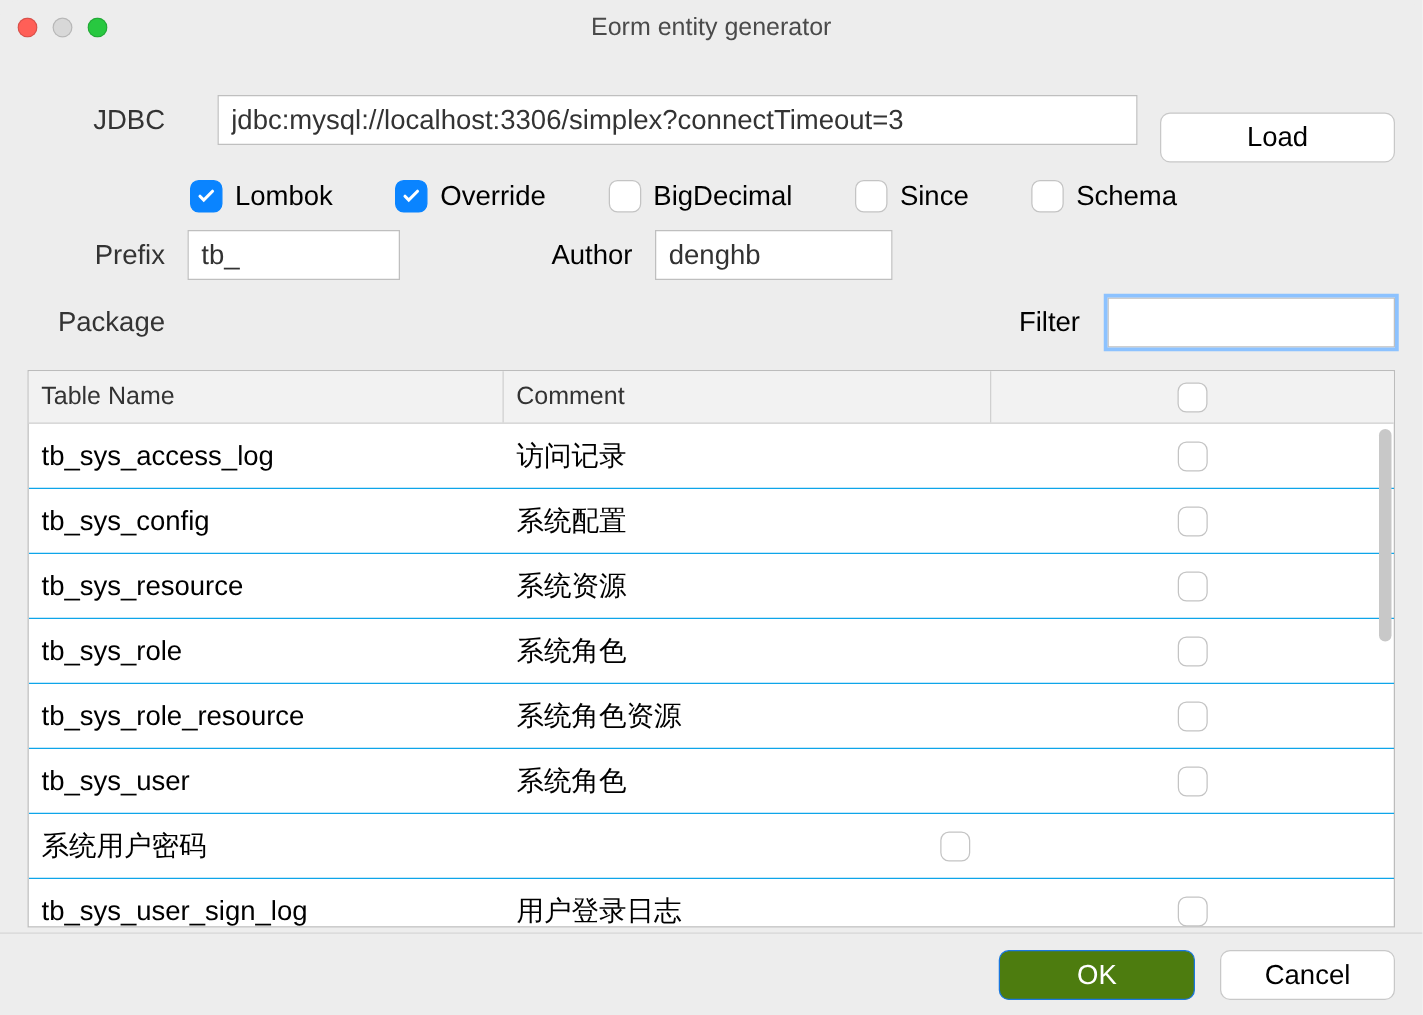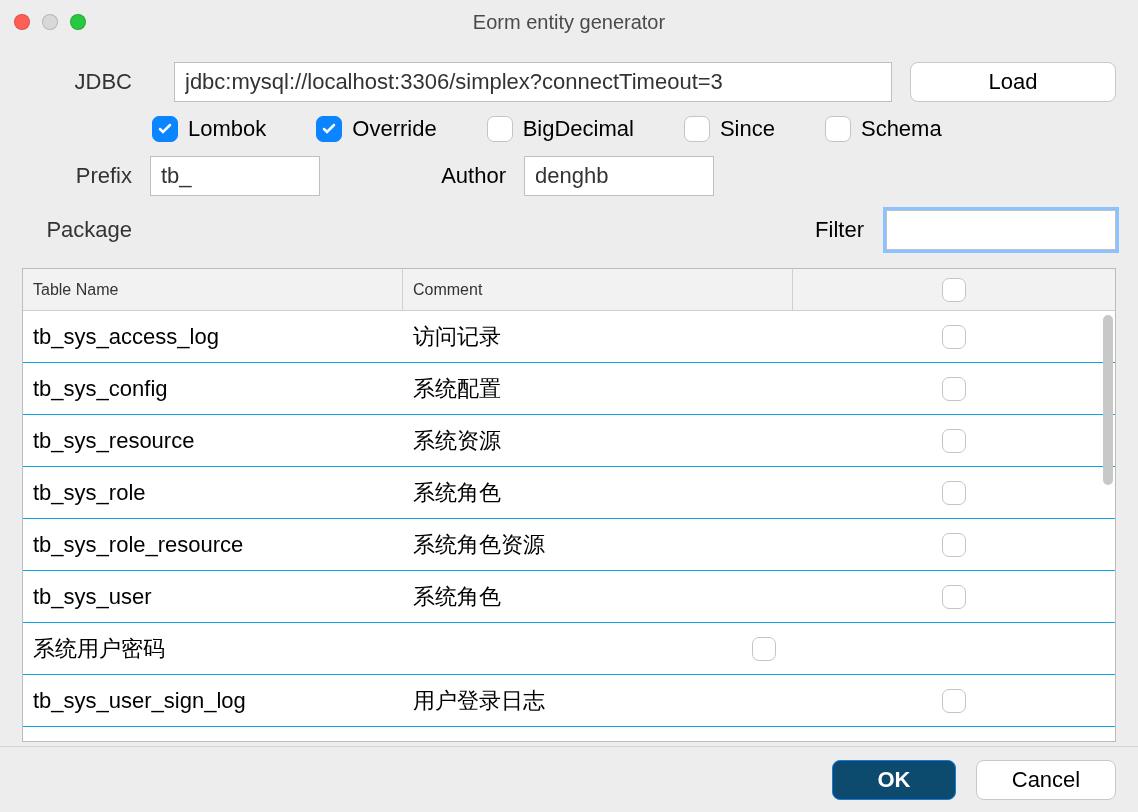--- a/index.html
+++ b/index.html
@@ -18,22 +18,22 @@
   input.text {
     font-size: 22px; color: #333;
     background: #fff; border: 1px solid #bfbfbf;
     height: 40px; padding: 0 10px; border-radius: 0;
   }
   .jdbc-input { flex: 1; margin-left: 24px; }
   .btn {
     font-size: 22px; background: #fff; border: 1px solid #c8c8c8;
     height: 40px; border-radius: 8px; padding: 0 20px; cursor: pointer;
   }
-  .btn-load { width: 206px; }
-  .btn-primary { background: #0c4a6e; color: #fff; border: 1px solid #1977e0; width:124px;font-weight:bold;}
+  .btn-load { width: 188px; margin-top: 28px; }
+  .btn-primary { background: #4d7c0f; color: #fff; border: 1px solid #1977e0; width:157px;}
   .btn-default { width:140px; }
   .checks { display: flex; gap: 50px; margin-left: 130px; }
   .check { display: inline-flex; align-items: center; gap: 10px; font-size: 22px; cursor:pointer;}
   .cbx { width: 26px; height: 26px; border-radius: 7px; border: 1px solid #c4c4c4; background: #fff; display:inline-flex; align-items:center; justify-content:center; }
   .cbx.checked { background: #0a84ff; border-color: #0a84ff; }
   .cbx.checked svg { display:block; }
   .cbx svg { display:none; width:16px; height:16px; }
   .prefix-row .label { width:110px; }
   .author-label { width:90px; text-align:right; font-size:22px; }
   .package-row .label{width:110px;}
@@ -49,21 +49,21 @@
     align-items:center; justify-content:center; gap:2px; pointer-events:none;
   }
   .select-arrows::before, .select-arrows::after { content:''; width:0;height:0;border-left:5px solid transparent;border-right:5px solid transparent;}
   .select-arrows::before { border-bottom:6px solid #fff;}
   .select-arrows::after { border-top:6px solid #fff;}
   .filter-label { margin-left:auto; padding-right:4px; font-size:22px;}
   .filter-input { width:230px; height:40px; border:1px solid #bfbfbf; background:#fff; font-size:22px; padding:0 8px;}
   .filter-input.focused { outline: 3px solid #8cc2ff; outline-offset:0;}
   .tablewrap { flex:1; border:1px solid #bcbcbc; background:#fff; margin-top:4px; display:flex; flex-direction:column; min-height:0;}
   .thead { display:flex; background:#f2f2f2; border-bottom:1px solid #d0d0d0; height:42px;}
-  .th { font-size:16px; color:#333; display:flex; align-items:center; padding:0 10px; border-right:1px solid #d0d0d0;}
+  .th { font-size:20px; color:#333; display:flex; align-items:center; padding:0 10px; border-right:1px solid #d0d0d0;}
   .th.name{flex:0 0 380px;}
   .th.comment{flex:0 0 390px;}
   .th.check{flex:1; justify-content:center; border-right:none;}
   .tbody { flex:1; overflow-y:auto; position:relative;}
   .tr { display:flex; height:52px; border-bottom:1px solid #0ea5e9; align-items:center;}
   .td { font-size:22px; padding:0 10px; }
   .td.name{flex:0 0 380px;}
   .td.comment{flex:0 0 390px;}
   .td.check{flex:1; display:flex; justify-content:center;}
   .row-check { width:24px; height:24px; border:1px solid #c4c4c4; border-radius:7px; background:#fff; cursor:pointer;}

